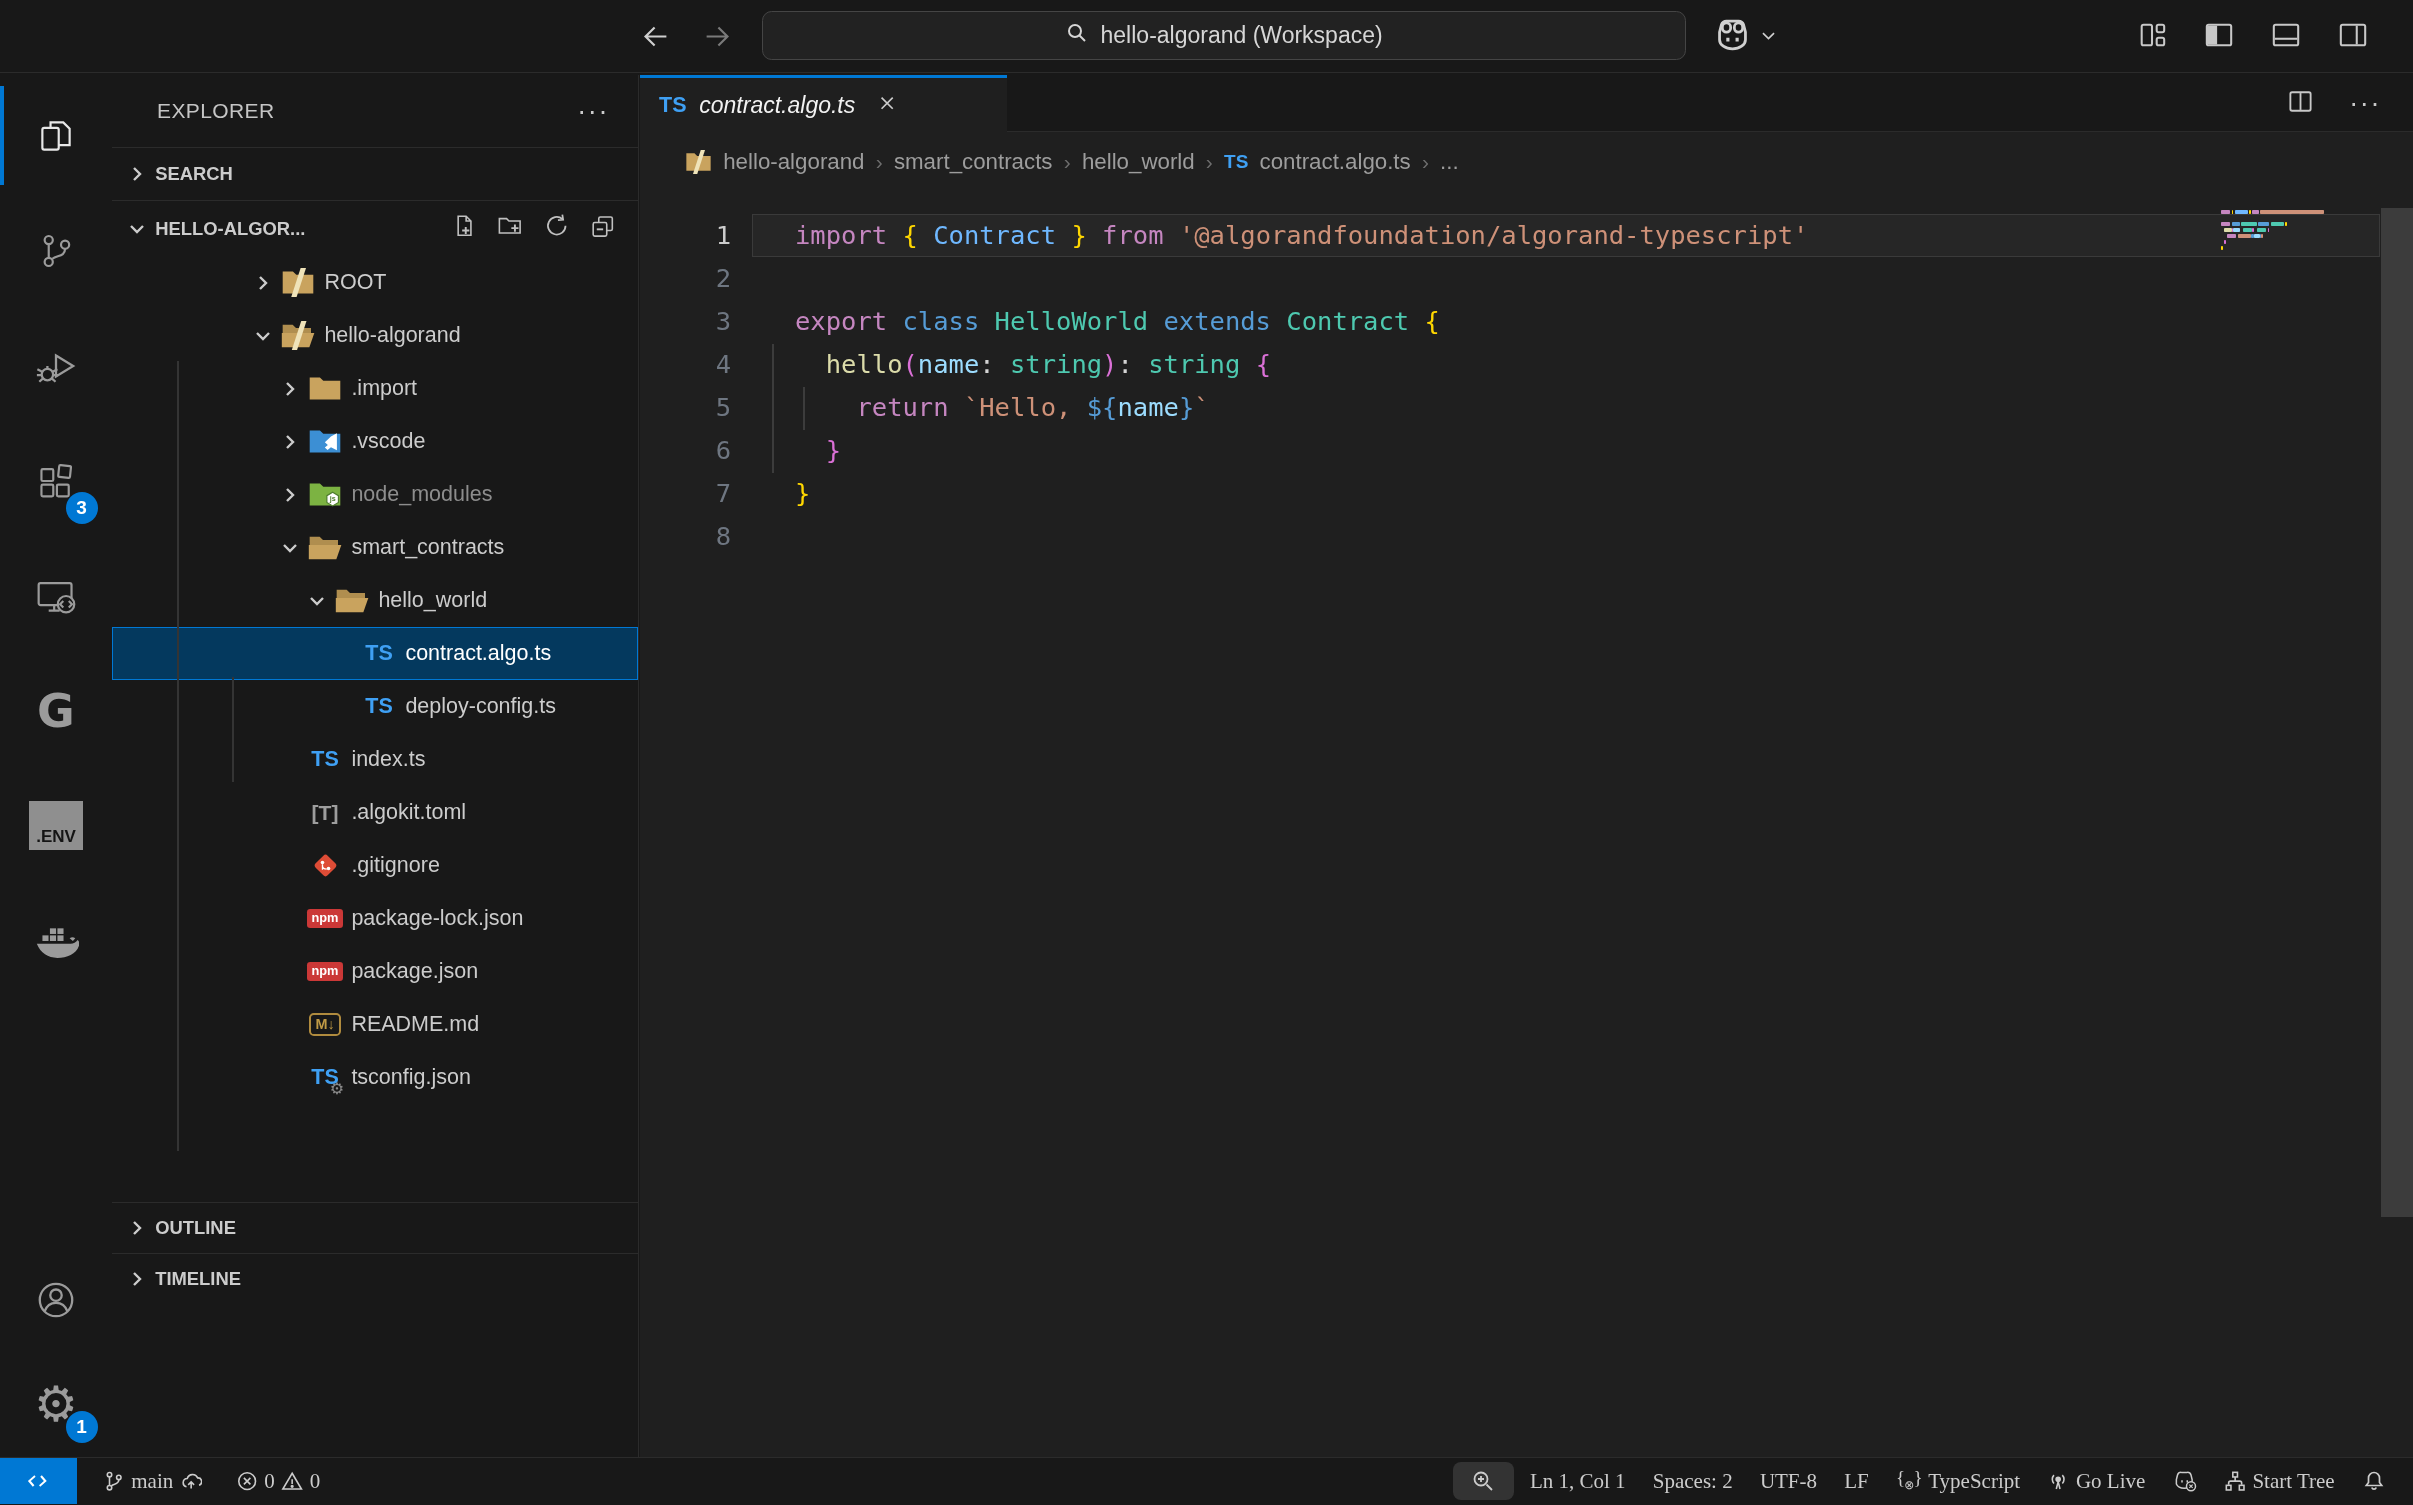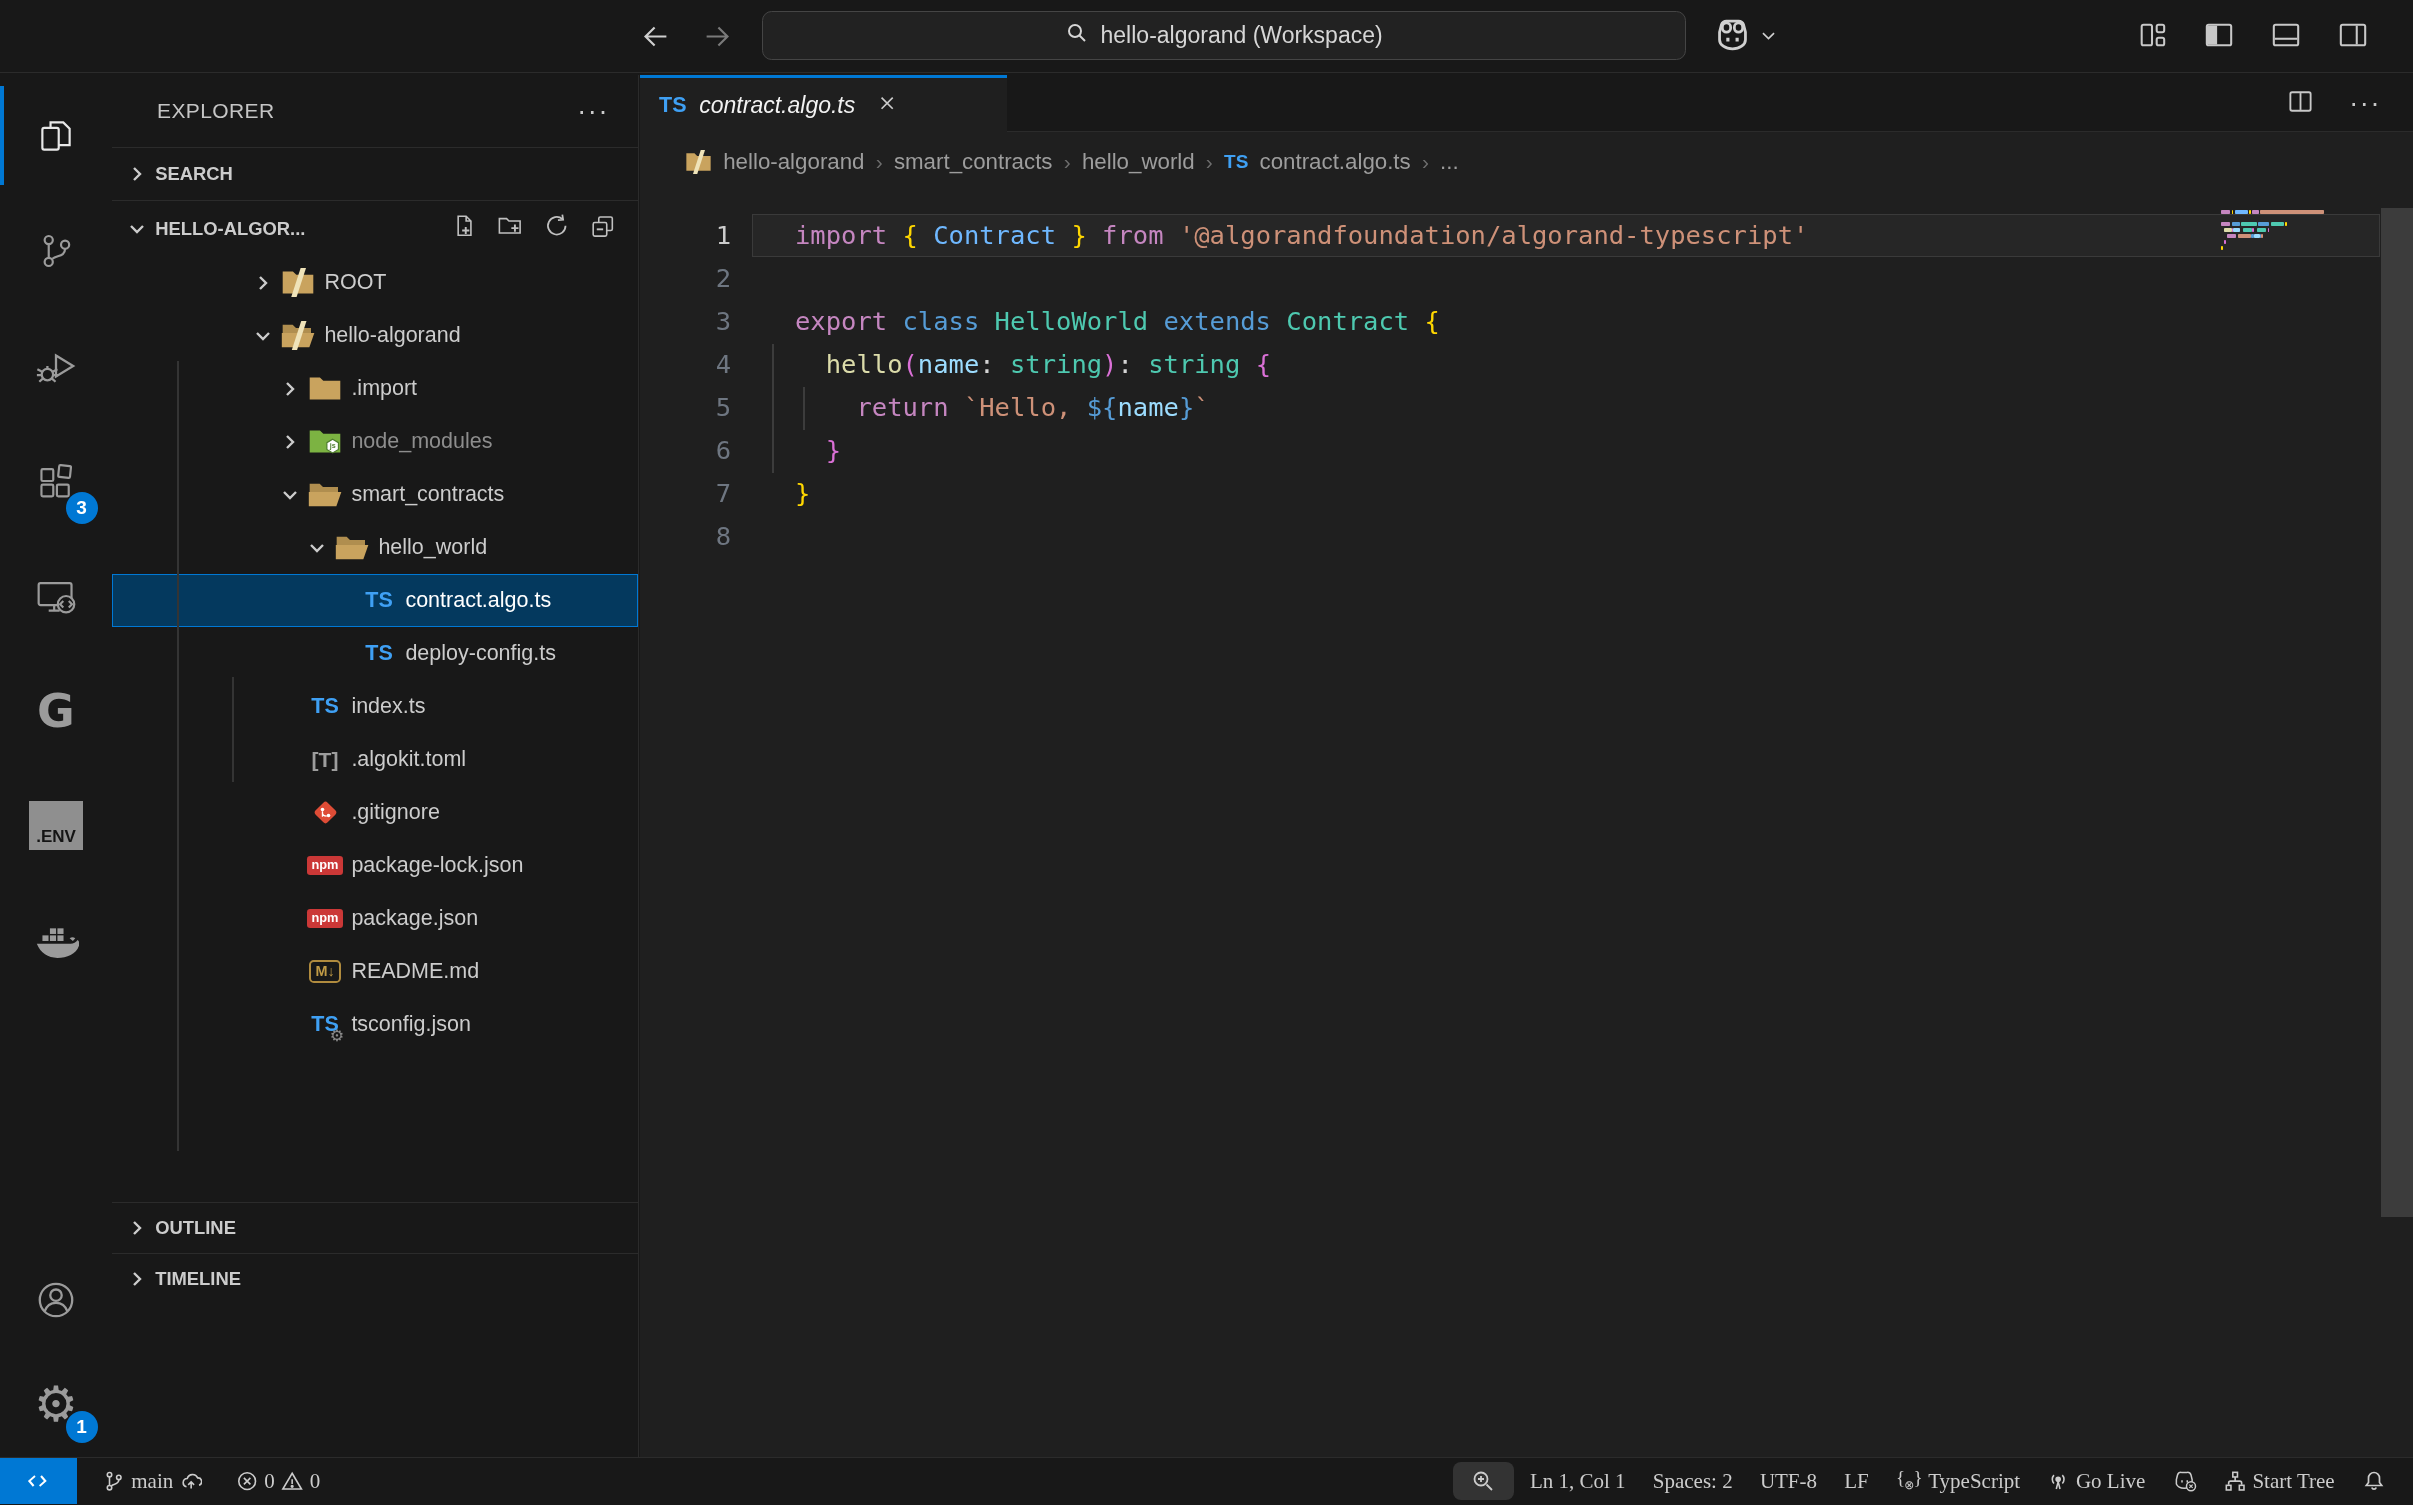--- a/index.html
+++ b/index.html
@@ -316,20 +316,34 @@
             <path d="M6 4 l4 4 -4 4"></path>
           </svg>
         </span>
         <span class="fi">
           <svg width="34" height="29" viewBox="0 0 20 17">
             <path d="M1 2 h6 l2 2 h10 v11 H1 z" fill="#c9a35e"></path>
           </svg>
         </span>
         <span class="lbl">.import</span>
       </div>
+      <div class="tree-row" style="padding-left: 163px;">
+        <span class="tw">
+          <svg width="24" height="24" viewBox="0 0 16 16" fill="none" stroke="currentColor" stroke-width="1.6">
+            <path d="M6 4 l4 4 -4 4"></path>
+          </svg>
+        </span>
+        <span class="fi">
+          <svg width="34" height="29" viewBox="0 0 20 17">
+            <path d="M1 2 h6 l2 2 h10 v11 H1 z" fill="#3c8fd4"></path>
+            <path d="M13.5 5.5 l3.5 -1.8 v10 l-3.5 -1.8 -2 1.6 -1.6 -1.4 1.8 -1.6 -1.8 -1.6 1.6 -1.4 z" fill="#fff"></path>
+          </svg>
+        </span>
+        <span class="lbl">.vscode</span>
+      </div>
       <div class="tree-row dim" style="padding-left: 163px;">
         <span class="tw">
           <svg width="24" height="24" viewBox="0 0 16 16" fill="none" stroke="currentColor" stroke-width="1.6">
             <path d="M6 4 l4 4 -4 4"></path>
           </svg>
         </span>
         <span class="fi">
           <svg width="34" height="29" viewBox="0 0 20 17" style="font-size:27px">
             <path d="M1 2 h6 l2 2 h10 v11 H1 z" fill="#7cb342"></path>
             <path d="M14.5 7.2 l3.4 2 v4 l-3.4 2 -3.4 -2 v-4 z" fill="#fff" stroke="#4e7d2d" stroke-width="0.7"></path>

